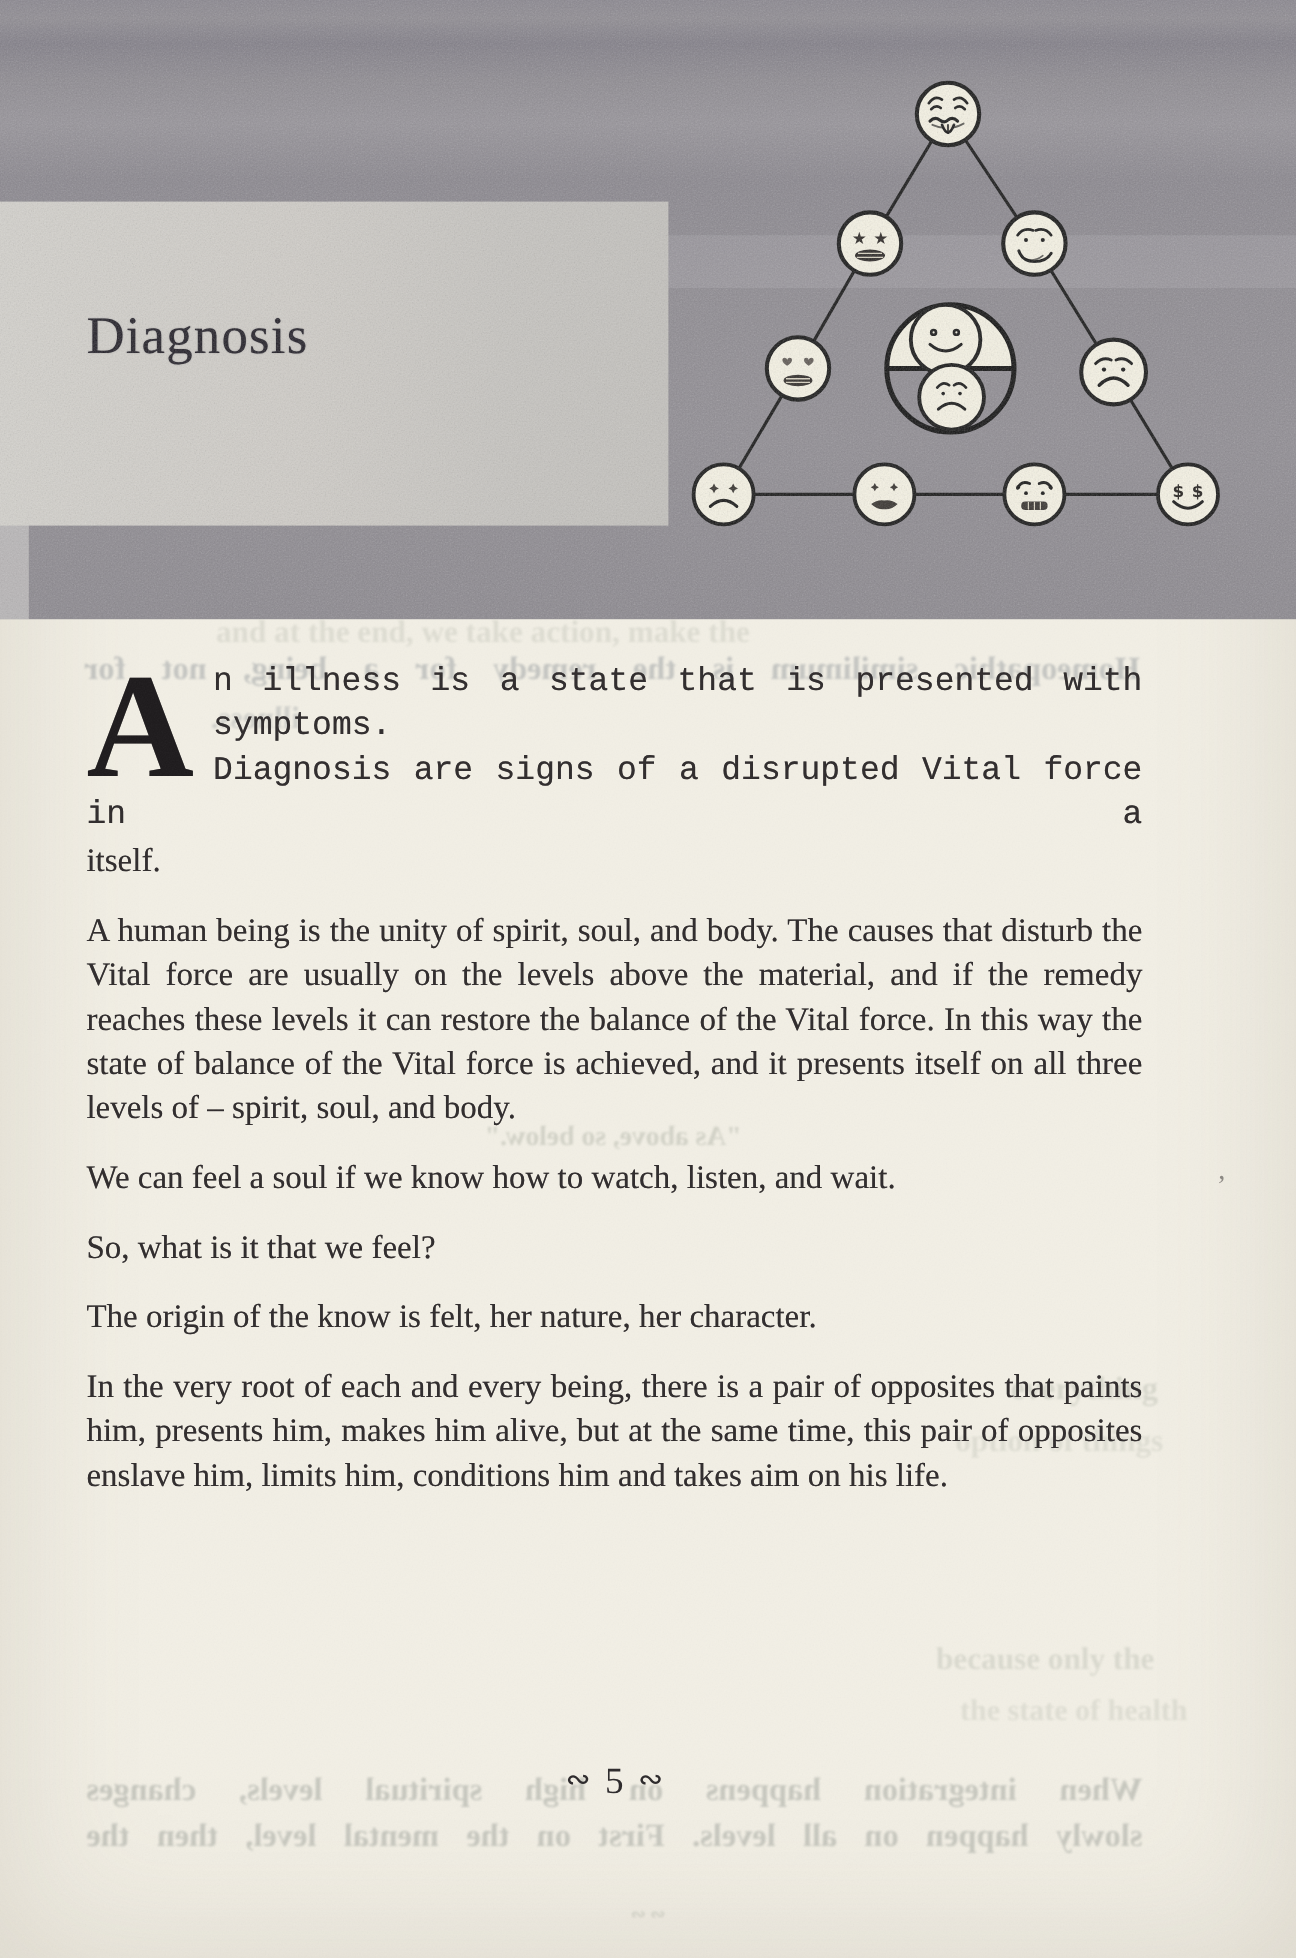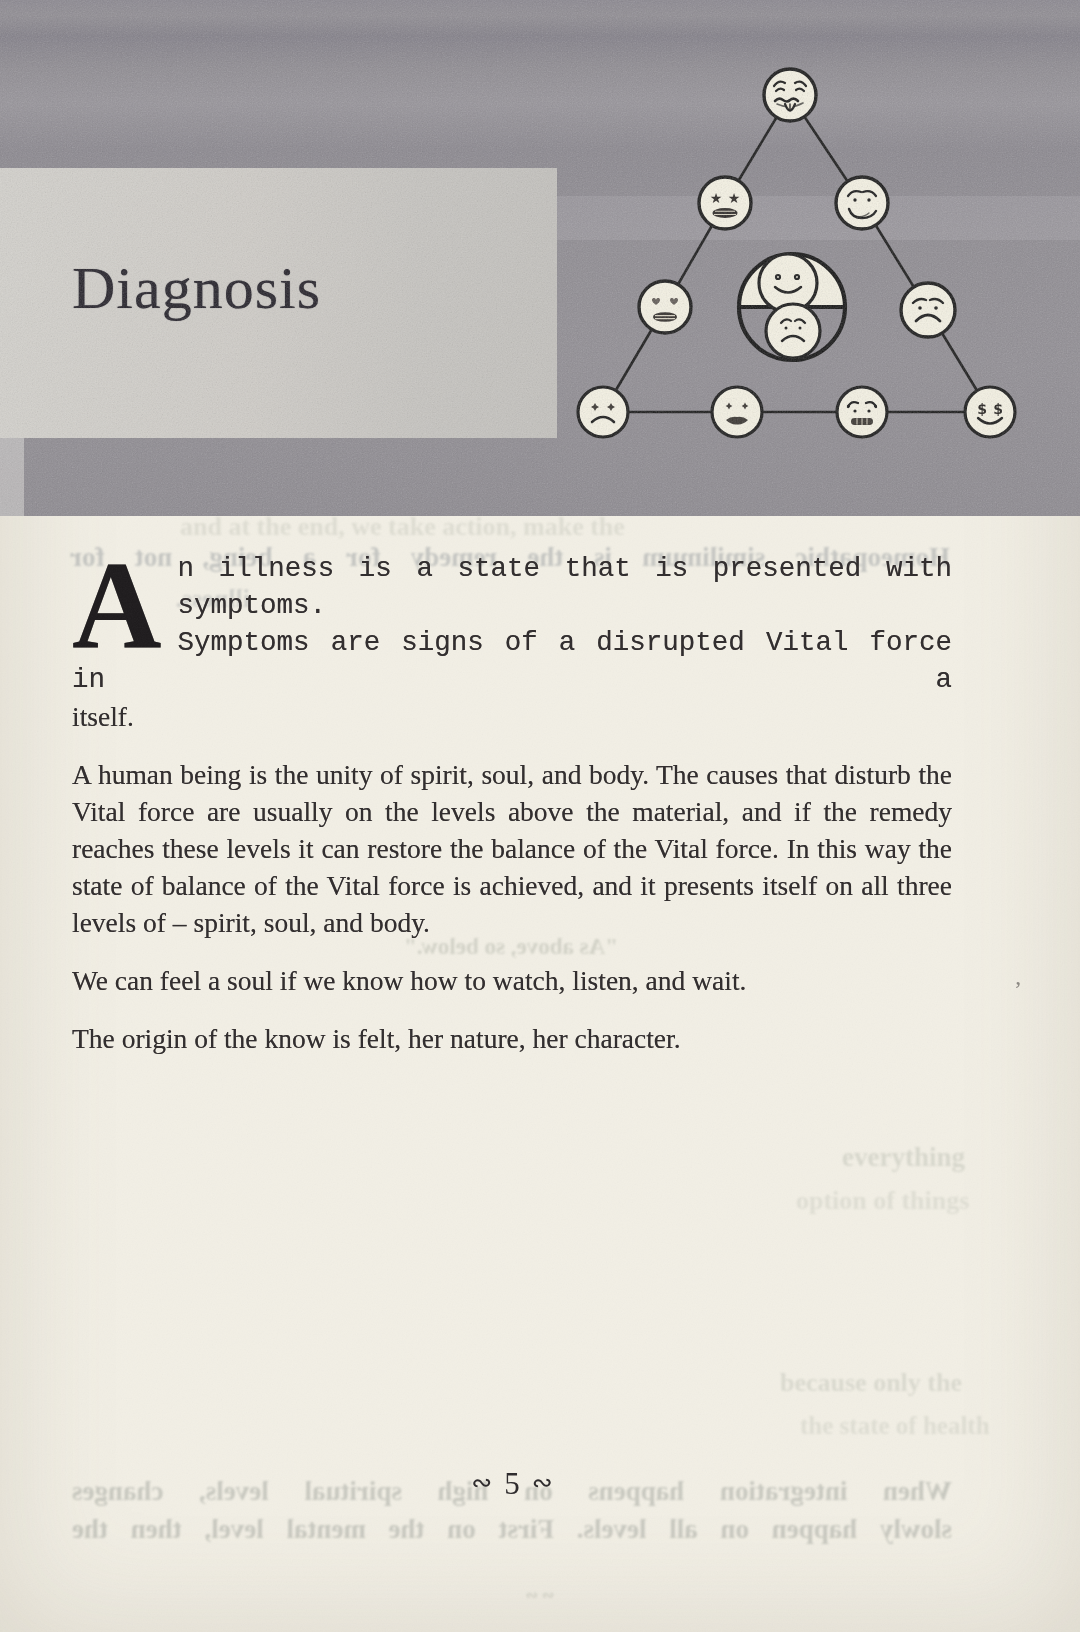--- a/index.html
+++ b/index.html
@@ -18,21 +18,21 @@
   .light-streak{position:absolute;left:540px;top:196px;width:540px;height:44px;
     background:rgba(255,255,255,.10);}
   .edge-strip{position:absolute;left:0;top:388px;width:24px;height:128px;
     background:rgba(238,236,230,.45);}
   .title-band{
     position:absolute;left:0;top:168px;width:557px;height:270px;
     background:linear-gradient(90deg,#d3d1cc 0%,#cfccc7 45%,#c6c4c0 75%,#c3c1bd 100%);
   }
   .chapter-title{
     position:absolute;left:72px;top:86px;
-    font-size:60px;letter-spacing:1px;color:#25222a;font-weight:400;
+    font-size:44px;letter-spacing:1px;color:#25222a;font-weight:400;
     text-shadow:0 0 1px rgba(40,40,50,.55);
   }
   .diagram{position:absolute;left:535px;top:40px;}
   .noise-overlay{position:absolute;left:0;top:0;pointer-events:none;}
   
   .content{
     position:absolute;left:72px;top:550px;width:880px;
     font-size:27.5px;line-height:37px;color:#2f2b2c;text-align:justify;
     text-shadow:0 0 .4px rgba(47,43,44,.6);
   }
@@ -222,26 +222,28 @@
   <div class="ghost soft g-f4">the state of health</div>
   <div class="ghost mir g-bot1">When integration happens on high spiritual levels, changes</div>
   <div class="ghost mir g-bot2">slowly happen on all levels. First on the mental level, then the</div>
   <div class="ghost soft g-tiny">∾ ∾</div>
   <div class="stray">’</div>
 
   <div class="content">
     <p>
       <span class="dropcap">A</span>
       <span class="lead-line j">n illness is a state that is presented with symptoms.</span>
-      <span class="lead-line j">Symptoms are signs of a disrupted Vital force in a</span>
+      <span class="lead-line j">Diagnosis are signs of a disrupted Vital force in a</span>
       <span class="lead-line">itself.</span>
     </p>
     <p>A human being is the unity of spirit, soul, and body. The causes that disturb the Vital force are usually on the levels above the material, and if the remedy reaches these levels it can restore the balance of the Vital force. In this way the state of balance of the Vital force is achieved, and it presents itself on all three levels of – spirit, soul, and body.</p>
     <p>We can feel a soul if we know how to watch, listen, and wait.</p>
+    <p>So, what is it that we feel?</p>
     <p>The origin of the know is felt, her nature, her character.</p>
+    <p>In the very root of each and every being, there is a pair of opposites that paints him, presents him, makes him alive, but at the same time, this pair of opposites enslave him, limits him, conditions him and takes aim on his life.</p>
   </div>
 
   <div class="folio">
     <span class="orn">∾</span><span>5</span><span class="orn">∾</span>
   </div>
 
   <svg class="noise-overlay" width="1080" height="1632" style="left:0;top:0;">
     <rect width="1080" height="1632" filter="url(#grain)" opacity="0.05"></rect>
   </svg>
 </div>

